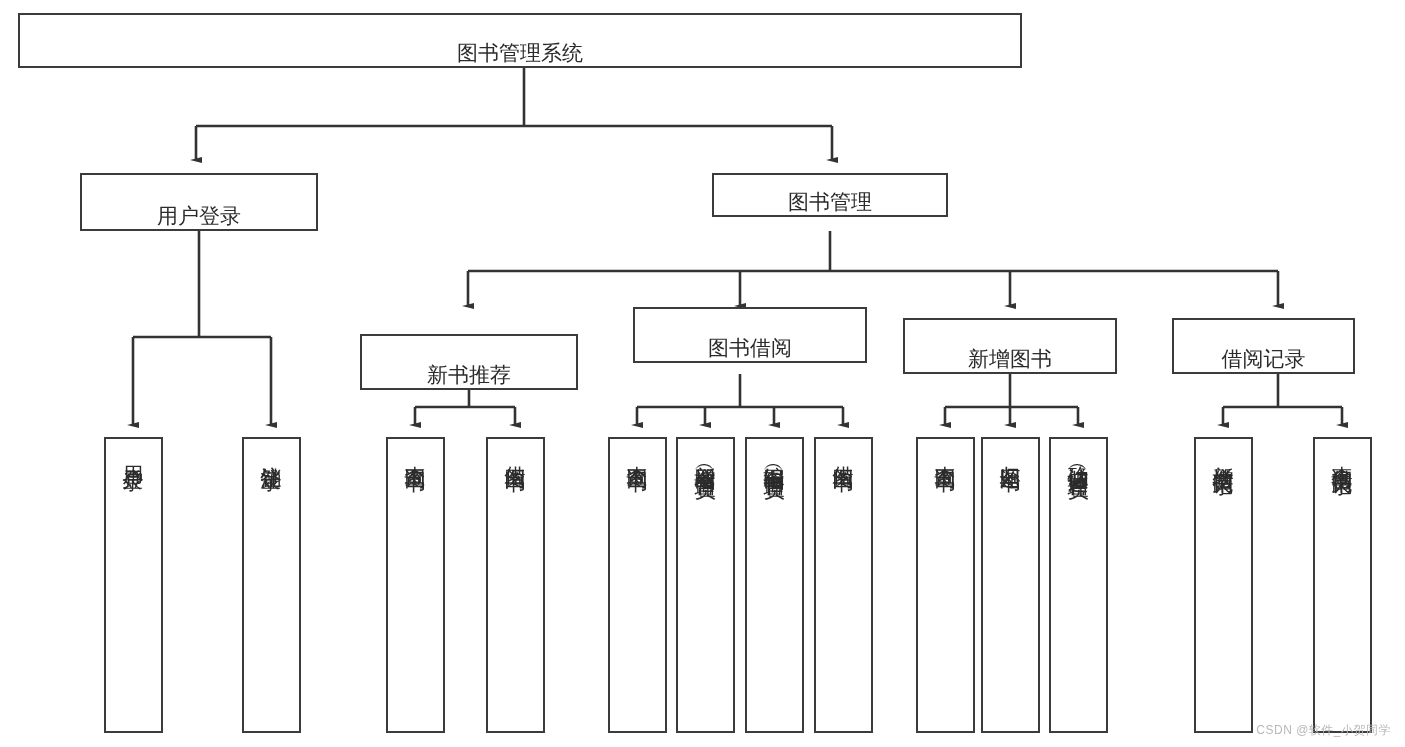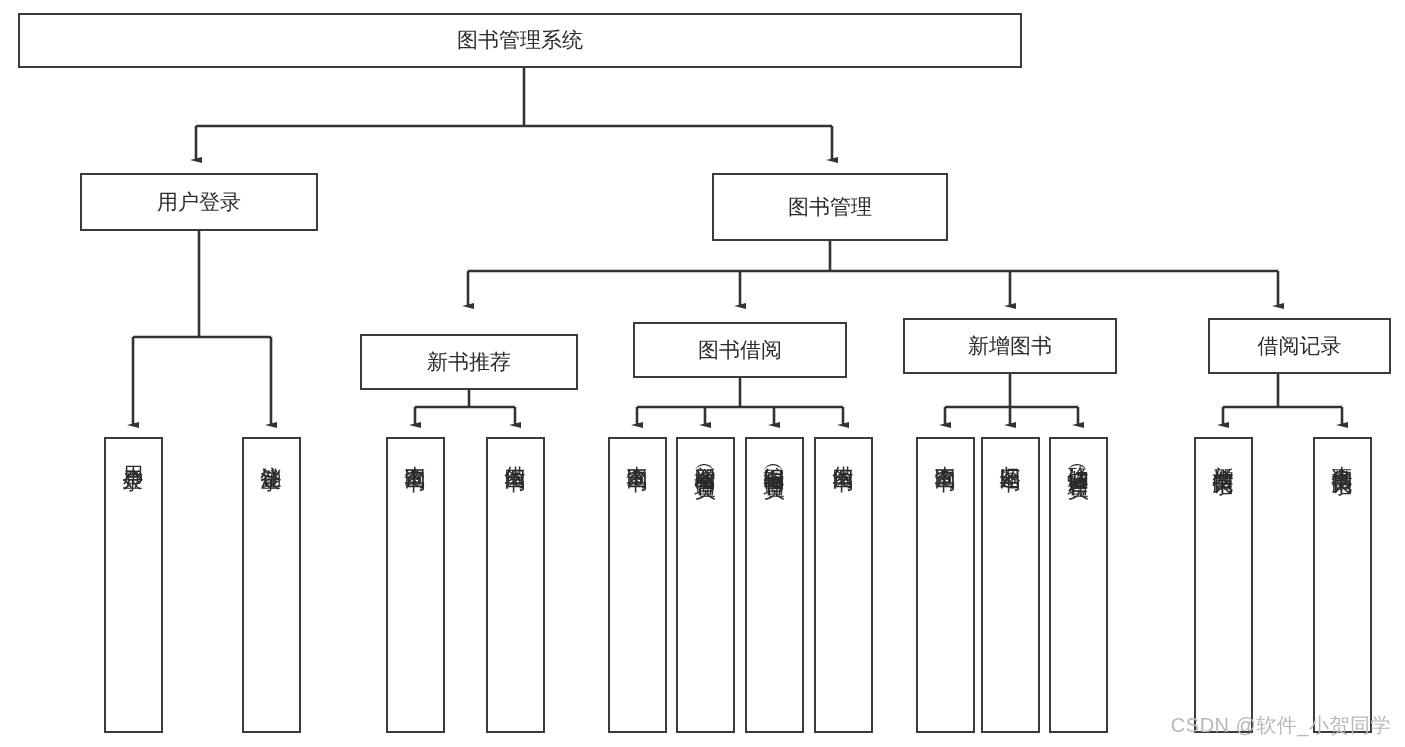--- a/index.html
+++ b/index.html
@@ -24,21 +24,21 @@
     width: 1405px;
     height: 747px;
     pointer-events: none;
   }
   .node {
     position: absolute;
     box-sizing: border-box;
     background: #ffffff;
     border: 2px solid #3b3b3b;
     display: flex;
-    align-items: center;
+    align-items: flex-end;
     justify-content: center;
     color: #2b2b2b;
   }
   .node .label {
     display: block;
     text-align: center;
     line-height: 1.18;
     white-space: nowrap;
   }
   .node.horiz .label {
@@ -54,21 +54,21 @@
     text-orientation: upright;
     font-size: 21px;
     letter-spacing: 2px;
     line-height: 1;
     white-space: nowrap;
   }
   #watermark {
     position: absolute;
     right: 14px;
     bottom: 8px;
-    font-size: 20px;
+    font-size: 12px;
     color: #b8b8b8;
     letter-spacing: 0.5px;
     white-space: nowrap;
     user-select: none;
   }
 </style>
 </head>
 <body>
 
 <div id="canvas">
@@ -124,37 +124,37 @@
   </svg>
 
   <div class="node horiz" style="left:18px; top:13px; width:1004px; height:55px;">
     <span class="label">图书管理系统</span>
   </div>
 
   <div class="node horiz" style="left:80px; top:173px; width:238px; height:58px;">
     <span class="label">用户登录</span>
   </div>
 
-  <div class="node horiz" style="left:712px; top:173px; width:236px; height:68px;">
+  <div class="node horiz" style="left:712px; top:173px; width:236px; height:44px;">
     <span class="label">图书管理</span>
   </div>
 
   <div class="node horiz" style="left:360px; top:318px; width:218px; height:56px;margin-top:16px;">
     <span class="label">新书推荐</span>
   </div>
 
-  <div class="node horiz" style="left:633px; top:322px; width:214px; height:56px;">
+  <div class="node horiz" style="left:633px; top:307px; width:234px; height:56px;">
     <span class="label">图书借阅</span>
   </div>
 
   <div class="node horiz" style="left:903px; top:318px; width:214px; height:56px;">
     <span class="label">新增图书</span>
   </div>
 
-  <div class="node horiz" style="left:1172px; top:318px; width:183px; height:56px;margin-left:36px;">
+  <div class="node horiz" style="left:1172px; top:318px; width:183px; height:56px;">
     <span class="label">借阅记录</span>
   </div>
 
   <div class="node vert" style="left:104px; top:437px; width:59px; height:296px;">
     <span class="label">用户登录</span>
   </div>
 
   <div class="node vert" style="left:242px; top:437px; width:59px; height:296px;">
     <span class="label">注销登录</span>
   </div>

